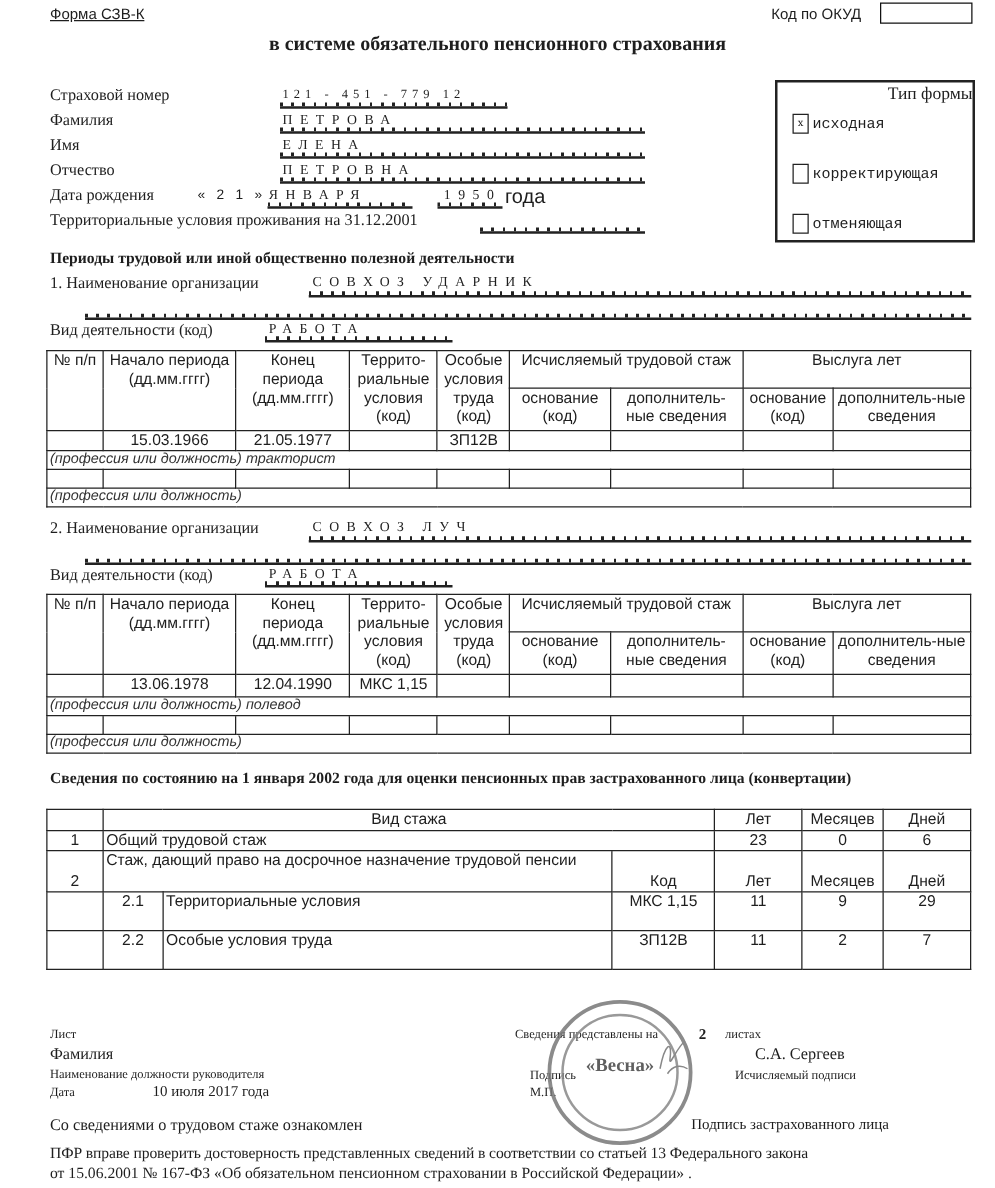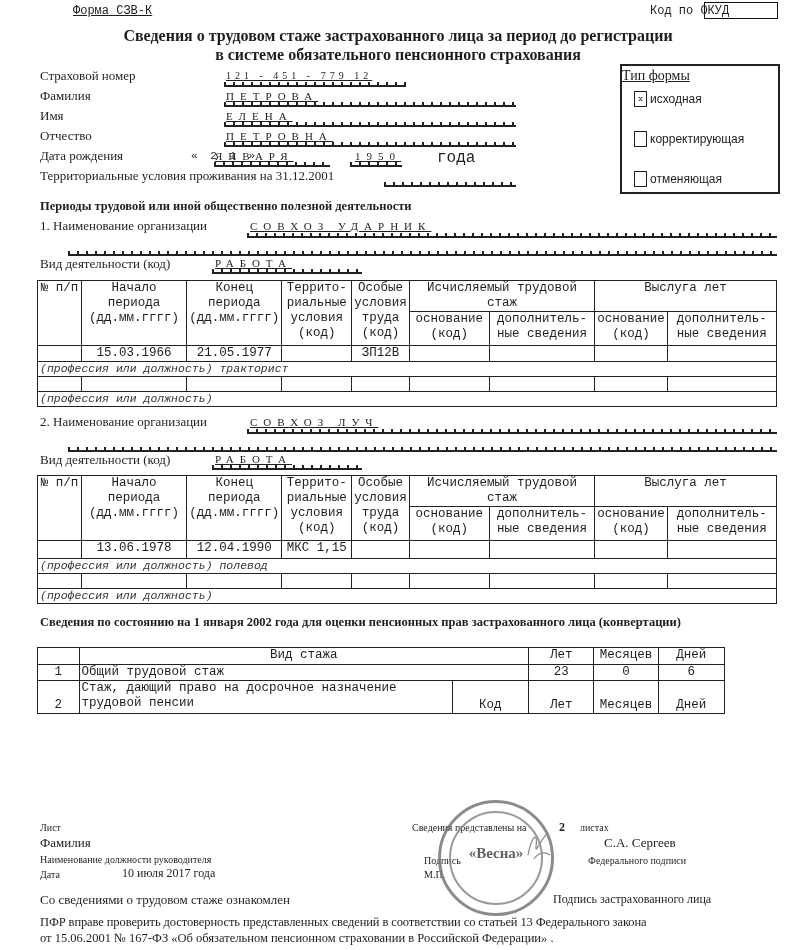--- a/index.html
+++ b/index.html
@@ -2,56 +2,55 @@
 <html><head>
 <meta charset="utf-8">
 <style>
   html, body { margin: 0; padding: 0; background: #ffffff; }
   body {
     width: 796px; height: 950px; position: relative; overflow: hidden;
     font-family: "DejaVu Serif", "Liberation Serif", serif;
     color: #1e1e1e; font-size: 12px;
   }
   .abs { position: absolute; }
-  .serif { font-family: Liberation Mono, monospace; margin-left: 33px; }
+  .serif { font-family: Liberation Sans, sans-serif; }
   .form-code { left: 40px; top: 4px; font-size: 12px; text-decoration: underline; }
   .okud-label { left: 617px; top: 4px; font-size: 12px; }
   .okud-box { left: 704px; top: 2px; width: 72px; height: 15px; border: 1.5px solid #111; }
   .title { left: 40px; width: 716px; top: 26px; text-align: center; font-weight: bold; font-size: 16px; line-height: 19px; font-family: "Liberation Serif", "DejaVu Serif", serif; }
   .lbl { font-size: 13px; left: 40px; font-family: "Liberation Serif", "DejaVu Serif", serif; }
-  .spaced { letter-spacing: 6px; font-size: 11px; font-family: "Liberation Serif", serif; text-decoration: underline; }
+  .spaced { letter-spacing: 6px; font-size: 11px; font-family: "Liberation Serif", serif; }
   .dotline { height: 0; border-bottom: 2px solid #222; }
   .dotline::after { content: ""; position: absolute; left: 0; right: 0; top: -3px; height: 3px;
     background-image: repeating-linear-gradient(90deg, #222 0 2px, transparent 2px 9px); }
   .typebox { left: 620px; top: 64px; width: 156px; height: 126px; border: 2px solid #222; }
-  .typebox .tt { position: absolute; left: 0; right: 0; top: 2px; text-align: left; font-size: 14px; font-family: "Liberation Serif", serif; text-decoration: underline; }
+  .typebox .tt { position: absolute; left: 0; right: 0; top: 2px; text-align: right; font-size: 14px; font-family: "Liberation Serif", serif; }
   .cb { position: absolute; left: 12px; width: 11px; height: 14px; border: 1.5px solid #222; font-size: 8px; text-align: center; line-height: 14px; }
-  .cbl { position: absolute; left: 28px; font-size: 12px; font-family: Liberation Sans, sans-serif; }
+  .cbl { position: absolute; left: 28px; font-size: 12px; font-family: Liberation Mono, monospace; }
   .section-h { left: 40px; font-weight: bold; font-size: 12.5px; font-family: "Liberation Serif", serif; }
-  table.grid { position: absolute; border-collapse: collapse; font-family: Liberation Mono, monospace; }
+  table.grid { position: absolute; border-collapse: collapse; font-family: Liberation Sans, sans-serif; }
   table.grid td { border: 1.5px solid #222; padding: 0 2px; text-align: center; vertical-align: top; font-size: 12.5px; line-height: 15px; }
   table.grid td.it { text-align: left; font-style: italic; font-size: 11.5px; color: #333; line-height: 13px; }
   table.grid td.l { text-align: left; }
   .t1 { left: 37px; top: 280px; width: 740px; }
   .t2 { left: 37px; top: 475px; width: 740px; }
-  .t3 { left: 37px; top: 647px; width: 688px; }
+  .t3 { left: 37px; top: 647px; width: 740px; }
   .foot { font-family: "Liberation Serif", serif; }
   .stamp { left: 438px; top: 800px; width: 110px; height: 110px; border-radius: 50%; border: 3px solid #777; opacity: 0.85; }
   .stamp::before { content: ""; position: absolute; left: 8px; top: 8px; right: 8px; bottom: 8px; border-radius: 50%; border: 2px solid #888; }
   .stamp-text { position: absolute; left: 0; right: 0; top: 42px; text-align: center; font-weight: bold; font-size: 15px; color: #444; font-family: "Liberation Serif", serif; }
   .sig { left: 520px; top: 825px; width: 40px; height: 40px; }
 </style>
 </head>
 <body>
 
 <div class="abs form-code serif">Форма СЗВ-К</div>
 <div class="abs okud-label serif">Код по ОКУД</div>
 <div class="abs okud-box"></div>
 <div class="abs title">
-  <div>Сведения о трудовом стаже застрахованного лица за период до регистрации</div>
   <div>в системе обязательного пенсионного страхования</div>
 </div>
 
 <div class="abs lbl" style="top:68px">Страховой номер</div>
 <div class="abs spaced" style="left:226px;top:70px;font-size:10px;letter-spacing:4px">121 - 451 - 779 12</div>
 <div class="abs dotline" style="left:224px;top:85px;width:182px"></div>
 
 <div class="abs lbl" style="top:88px">Фамилия</div>
 <div class="abs spaced" style="left:226px;top:90px">ПЕТРОВА</div>
 <div class="abs dotline" style="left:224px;top:105px;width:292px"></div>
@@ -249,35 +248,53 @@
     <td>6</td>
   </tr>
   <tr style="height:33px">
     <td style="vertical-align:bottom">2</td>
     <td colspan="2" class="l">Стаж, дающий право на досрочное назначение трудовой пенсии</td>
     <td style="vertical-align:bottom">Код</td>
     <td style="vertical-align:bottom">Лет</td>
     <td style="vertical-align:bottom">Месяцев</td>
     <td style="vertical-align:bottom">Дней</td>
   </tr>
+  <tr style="height:31px">
+    <td></td>
+    <td>2.1</td>
+    <td class="l">Территориальные условия</td>
+    <td>МКС 1,15</td>
+    <td>11</td>
+    <td>9</td>
+    <td>29</td>
+  </tr>
+  <tr style="height:31px">
+    <td></td>
+    <td>2.2</td>
+    <td class="l">Особые условия труда</td>
+    <td>ЗП12В</td>
+    <td>11</td>
+    <td>2</td>
+    <td>7</td>
+  </tr>
 </tbody>
   </table>
 
 <div class="abs foot" style="left:40px;top:822px;font-size:10px">Лист</div>
 <div class="abs foot" style="left:40px;top:835px;font-size:13px">Фамилия</div>
 <div class="abs foot" style="left:40px;top:854px;font-size:10px">Наименование должности руководителя</div>
 <div class="abs foot" style="left:40px;top:869px;font-size:10px">Дата</div>
 <div class="abs foot" style="left:122px;top:866px;font-size:12px">10 июля 2017 года</div>
 
 <div class="abs foot" style="left:412px;top:822px;font-size:10px">Сведения представлены на</div>
 <div class="abs foot" style="left:559px;top:820px;font-size:12px;font-weight:bold">2</div>
 <div class="abs foot" style="left:580px;top:822px;font-size:10px">листах</div>
 <div class="abs foot" style="left:604px;top:835px;font-size:13px">С.А. Сергеев</div>
 <div class="abs foot" style="left:424px;top:855px;font-size:10px">Подпись</div>
-<div class="abs foot" style="left:588px;top:855px;font-size:10px">Федерального подписи</div>
+<div class="abs foot" style="left:588px;top:855px;font-size:10px">Исчисляемый подписи</div>
 <div class="abs foot" style="left:424px;top:869px;font-size:10px">М.П.</div>
 
 <div class="abs stamp">
   <div class="stamp-text">«Весна»</div>
 </div>
 <svg class="abs sig" viewBox="0 0 40 40">
   <path d="M8 30 C12 10, 18 6, 16 22 C15 30, 22 12, 28 8 M14 34 C18 28, 24 26, 30 30" stroke="#888" stroke-width="1.2" fill="none"></path>
 </svg>
 
 <div class="abs foot" style="left:40px;top:892px;font-size:13px">Со сведениями о трудовом стаже ознакомлен</div>

